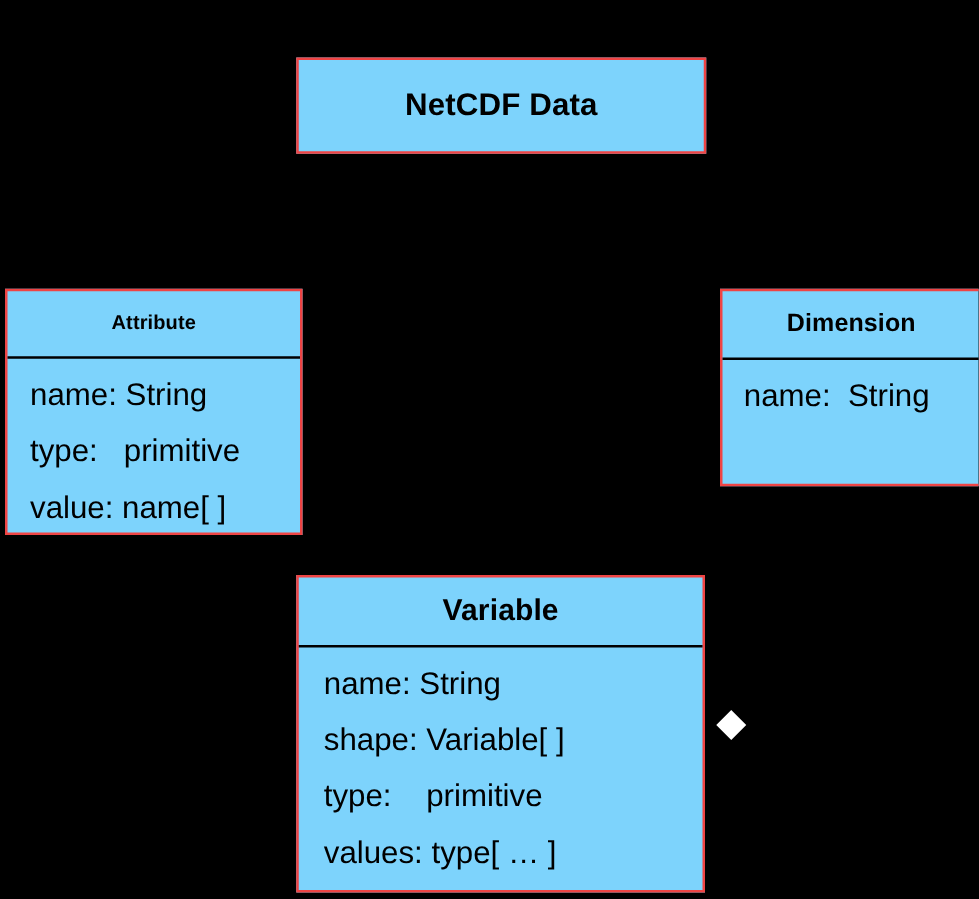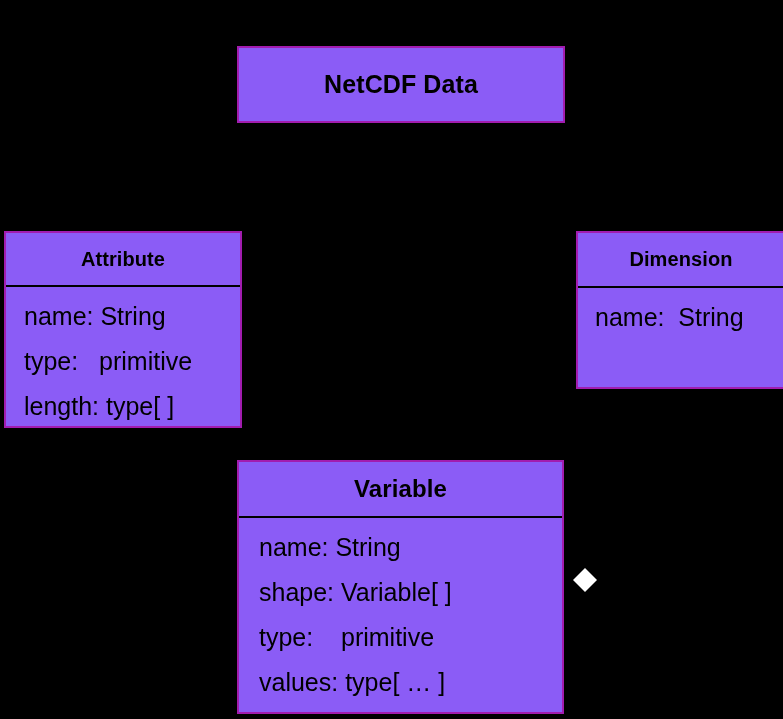--- a/index.html
+++ b/index.html
@@ -16,22 +16,22 @@
     width: 783px;
     height: 719px;
     background: #000000;
     overflow: hidden;
   }
 
   
   .uml-box {
     position: absolute;
     box-sizing: border-box;
-    background: #8b5cf6;
-    border: 2px solid #a21caf;
+    background: #7dd3fc;
+    border: 2px solid #ef4444;
   }
   .uml-box-header {
     box-sizing: border-box;
     width: 100%;
     text-align: center;
     font-weight: bold;
     color: #000000;
     letter-spacing: 0.1px;
     white-space: pre;
   }
@@ -62,21 +62,21 @@
     height: 73px;
   }
 
   #box-attribute {
     left: 4px;
     top: 231px;
     width: 238px;
     height: 197px;
   }
   #box-attribute .uml-box-header {
-    font-size: 20px;
+    font-size: 16px;
     line-height: 52px;
     height: 54px;
   }
   #box-attribute .uml-box-body {
     padding-top: 7px;
   }
   #box-attribute .uml-attr {
     font-size: 25px;
     line-height: 45px;
     height: 45px;
@@ -152,21 +152,21 @@
 
   <div class="uml-box" id="box-netcdf">
     <div class="uml-box-header">NetCDF Data</div>
   </div>
 
   <div class="uml-box" id="box-attribute">
     <div class="uml-box-header with-divider">Attribute</div>
     <div class="uml-box-body">
       <div class="uml-attr">name: String</div>
       <div class="uml-attr">type:   primitive</div>
-      <div class="uml-attr">length: type[ ]</div>
+      <div class="uml-attr">value: name[ ]</div>
     </div>
   </div>
 
   <div class="uml-box" id="box-dimension">
     <div class="uml-box-header with-divider">Dimension</div>
     <div class="uml-box-body">
       <div class="uml-attr">name:  String</div>
     </div>
   </div>
 

